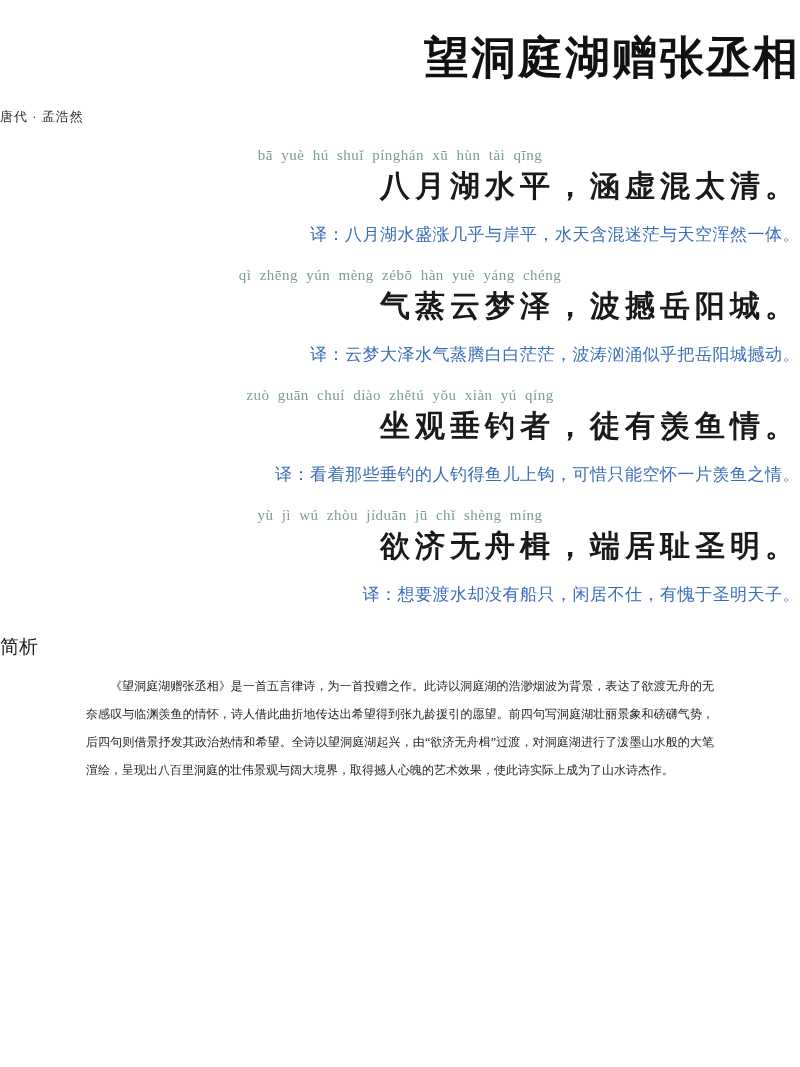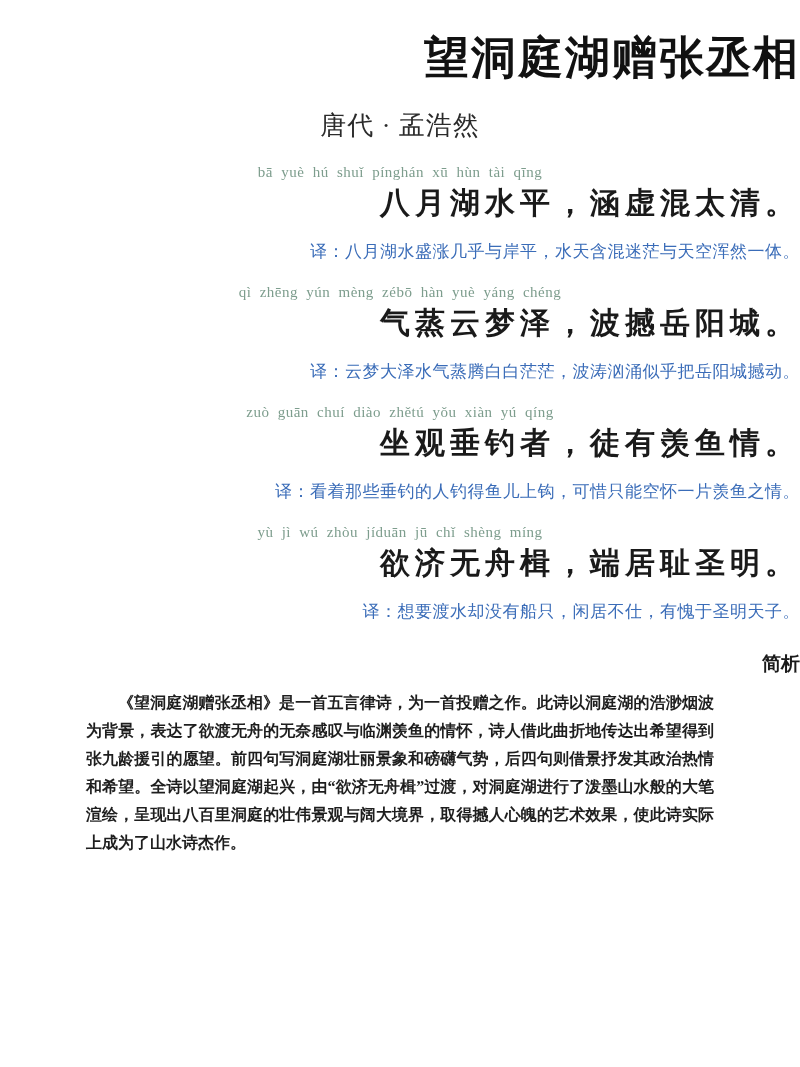--- a/index.html
+++ b/index.html
@@ -17,22 +17,22 @@
     padding-top: 28px;
   }
   .title {
     text-align: right;
     font-size: 45px;
     font-weight: bold;
     letter-spacing: 2px;
     color: #111111;
   }
   .author {
-    text-align: center;
-    font-size: 26px;
+    text-align: left;
+    font-size: 13px;
     margin-top: 20px;
     color: #2b2b2b;
     letter-spacing: 1px;
   }
   .stanza { margin-top: 21px; }
   .pinyin-row {
     display: flex;
     justify-content: center;
     font-size: 15px;
     color: #7d9d8d;
@@ -48,35 +48,34 @@
     color: #1a1a1a;
   }
   .translation {
     text-align: right;
     font-size: 17px;
     color: #3a6cb8;
     margin-top: 16px;
     letter-spacing: 0.5px;
   }
   .analysis-heading {
-    text-align: right;
+    text-align: left;
     font-size: 19px;
-    font-weight: bold;
+    font-weight: normal;
     margin-top: 28px;
     color: #1a1a1a;
   }
   .analysis-paragraph {
     width: 628px;
     margin: 12px auto 0 auto;
-    font-size: 16px;
+    font-size: 12px;
     line-height: 28px;
     text-align: justify;
     text-indent: 2em;
     color: #1e1e1e;
-    font-weight: bold;
   }
 </style>
 </head>
 <body>
 
 <div class="page">
 
   <h1 class="title">望洞庭湖赠张丞相</h1>
   <div class="author">唐代 · 孟浩然</div>
 

